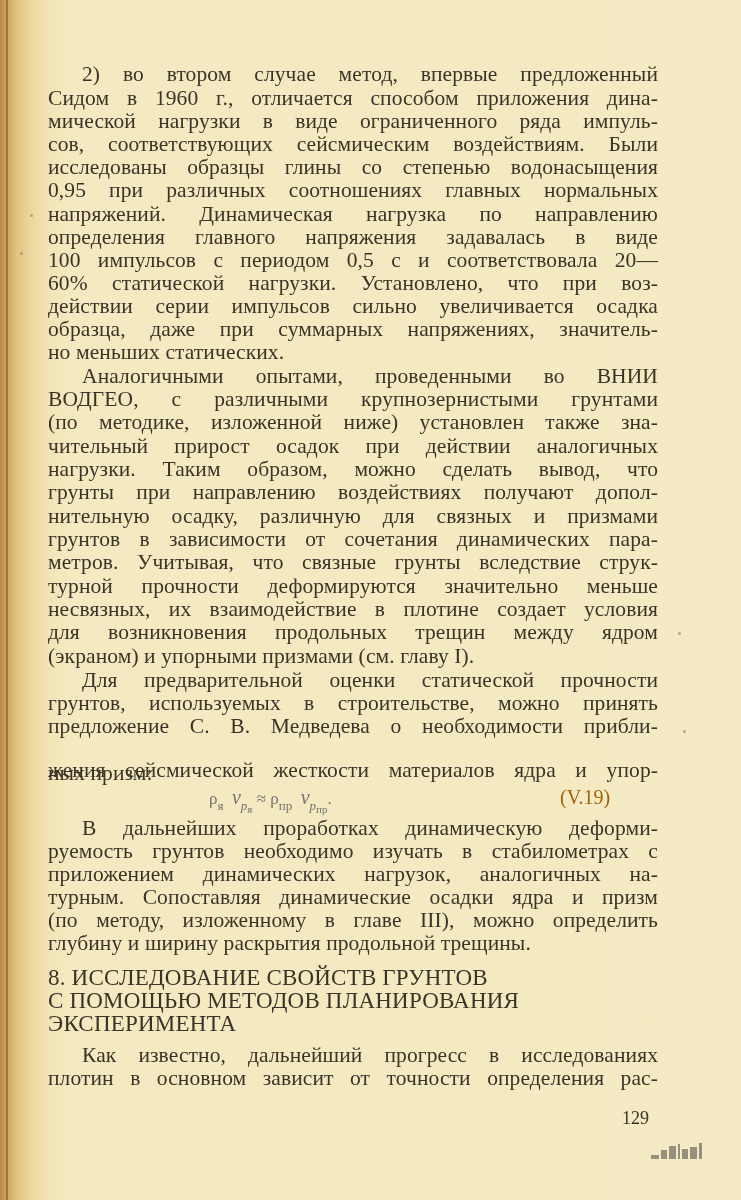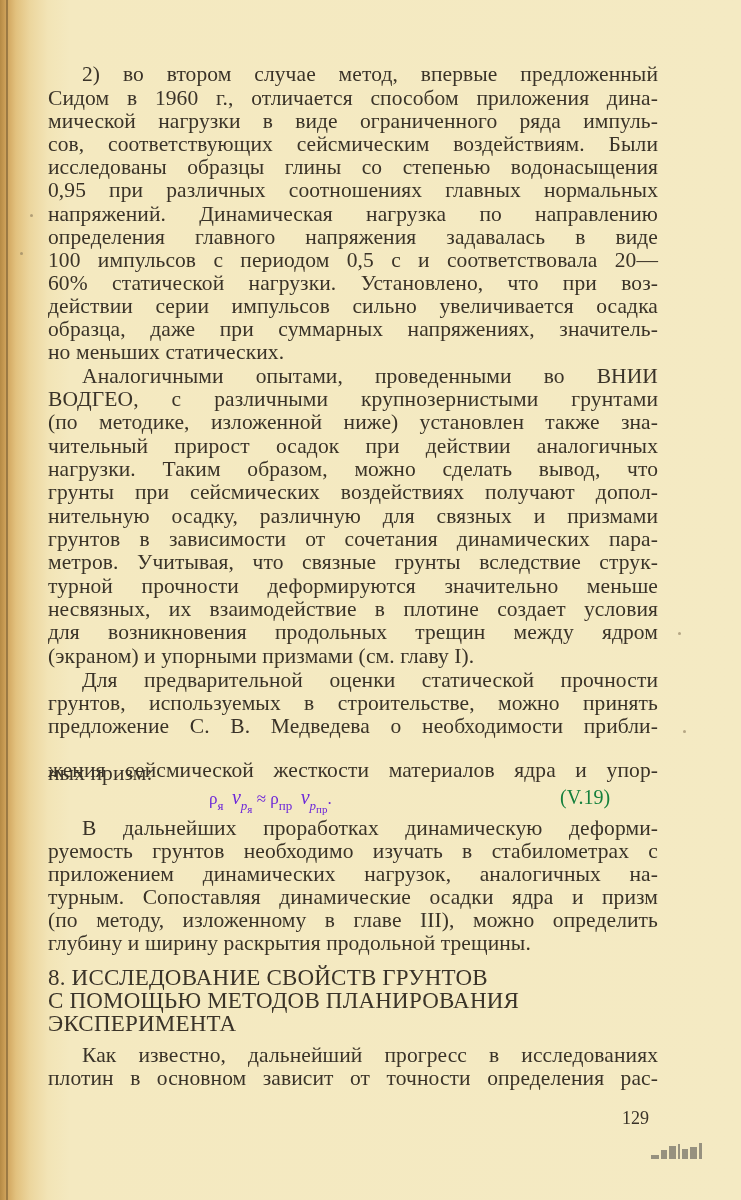--- a/index.html
+++ b/index.html
@@ -63,41 +63,41 @@
       letter-spacing: 0.2px;
       color: #3a3328;
     }
     .formula {
       position: absolute;
       left: 209px;
       top: 786px;
       font-size: 17px;
       line-height: 22px;
       white-space: nowrap;
-      color: #6d28d9;
+      color: #737373;
     }
     .formula .var {
       font-style: italic;
       font-size: 20px;
     }
     .formula sub {
       font-size: 13px;
       vertical-align: -6px;
     }
     .formula sub sub {
       font-size: 11px;
       vertical-align: -3px;
     }
     .formula-number {
       position: absolute;
       left: 560px;
       top: 786px;
       font-size: 20px;
       line-height: 22px;
-      color: #15803d;
+      color: #a16207;
     }
     .page-number {
       position: absolute;
       left: 622px;
       top: 1108px;
       font-size: 18px;
       color: #3a3328;
     }
     .stamp {
       position: absolute;
@@ -146,21 +146,21 @@
     <div class="line" style="top:317px">образца, даже при суммарных напряжениях, значитель-</div>
     <div class="line last" style="top:340px">но меньших статических.</div>
   </div>
 
   <div>
     <div class="line indent" style="top:364px">Аналогичными опытами,  проведенными  во  ВНИИ</div>
     <div class="line" style="top:387px">ВОДГЕО, с различными  крупнозернистыми  грунтами</div>
     <div class="line" style="top:410px">(по методике, изложенной ниже) установлен также зна-</div>
     <div class="line" style="top:434px">чительный прирост осадок при действии  аналогичных</div>
     <div class="line" style="top:457px">нагрузки. Таким образом, можно  сделать  вывод,  что</div>
-    <div class="line" style="top:480px">грунты при сейсмических воздействиях получают допол-</div>
+    <div class="line" style="top:480px">грунты при направлению воздействиях получают допол-</div>
     <div class="line" style="top:504px">нительную осадку, различную для связных и призмами</div>
     <div class="line" style="top:527px">грунтов в зависимости от сочетания динамических пара-</div>
     <div class="line" style="top:550px">метров. Учитывая, что связные грунты вследствие струк-</div>
     <div class="line" style="top:574px">турной прочности деформируются значительно  меньше</div>
     <div class="line" style="top:597px">несвязных, их взаимодействие в плотине создает условия</div>
     <div class="line" style="top:620px">для возникновения продольных  трещин  между ядром</div>
     <div class="line last" style="top:644px">(экраном) и упорными призмами (см. главу I).</div>
   </div>
 
   <div>

